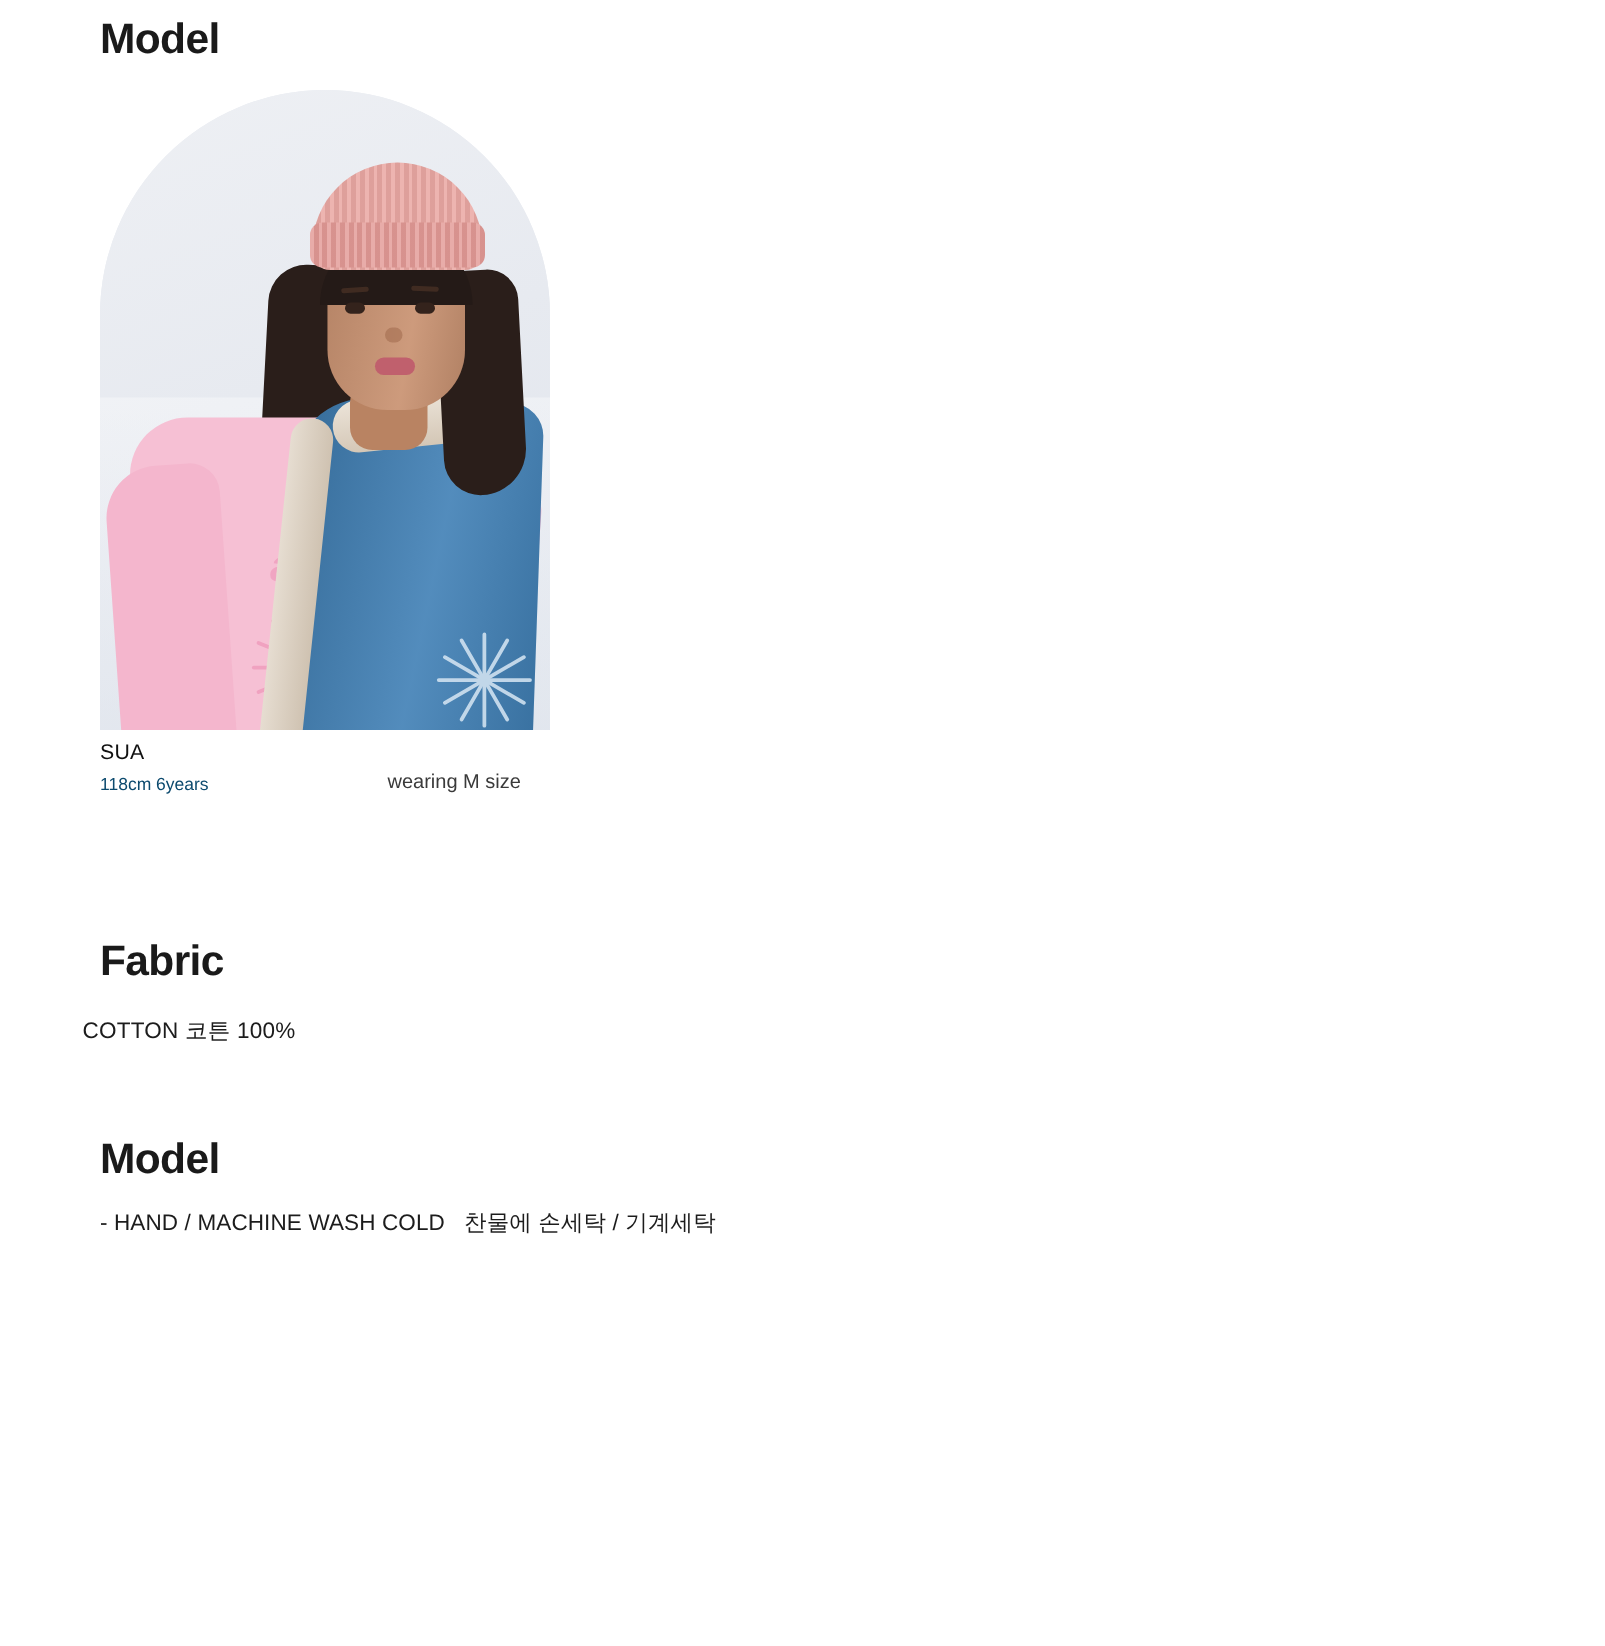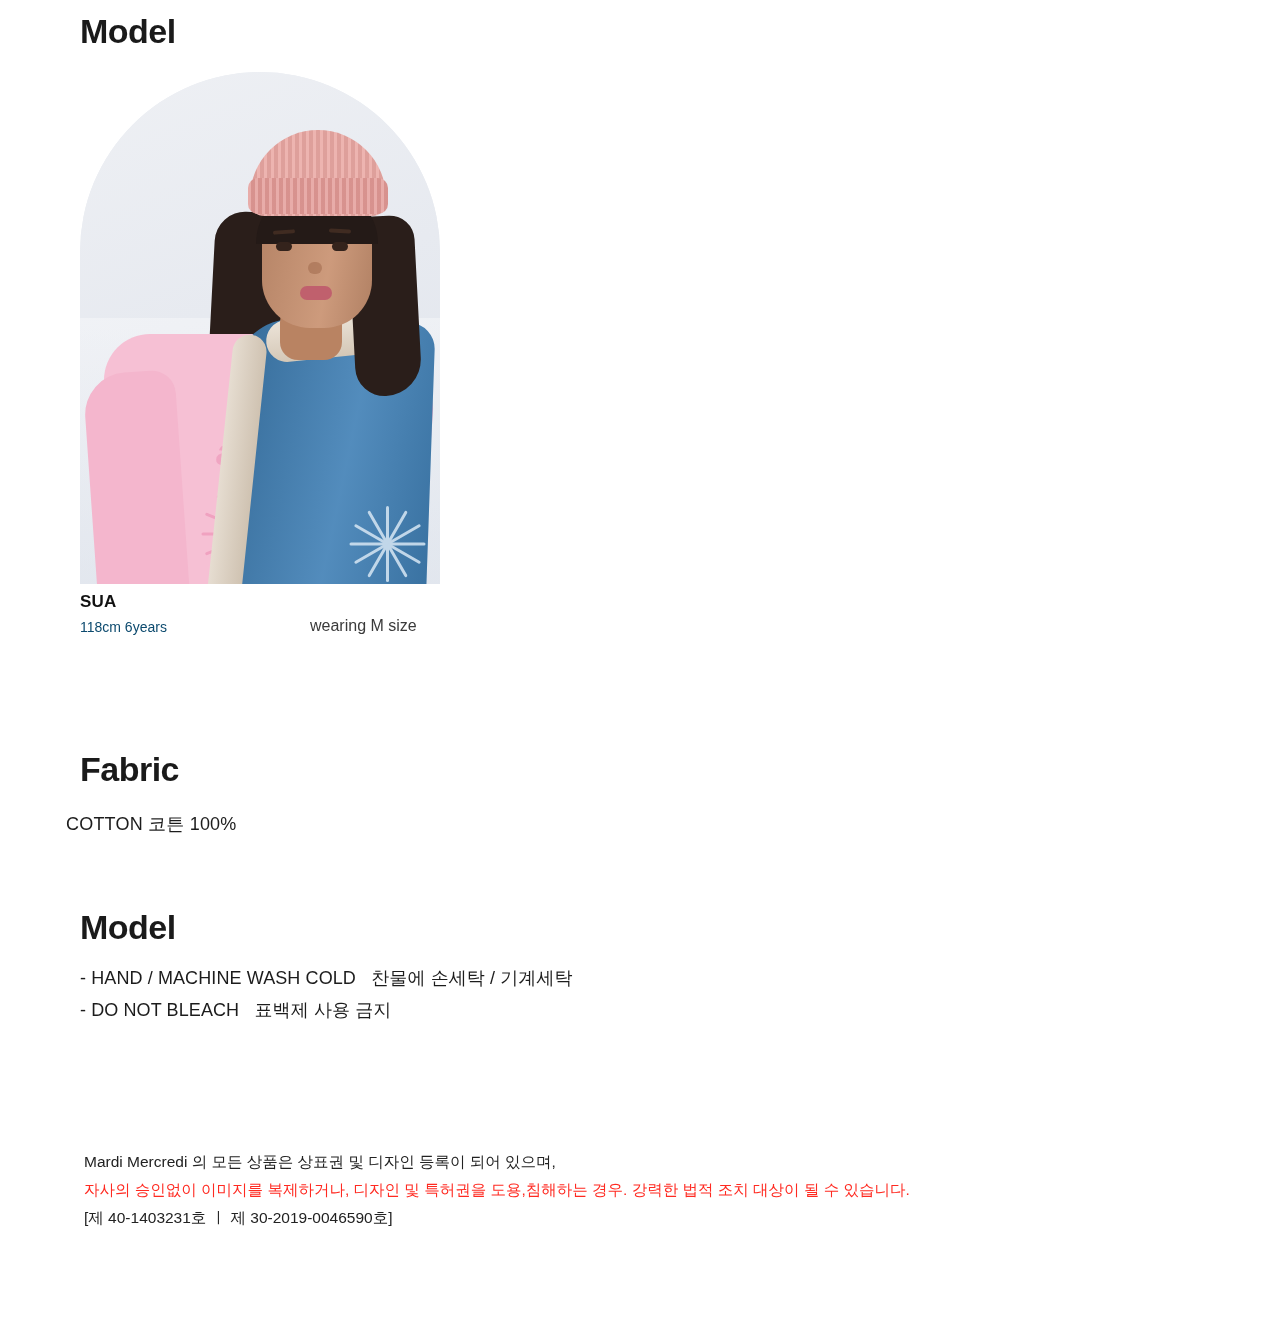--- a/index.html
+++ b/index.html
@@ -287,21 +287,21 @@
     background: repeating-linear-gradient(90deg, rgba(255,255,255,0.14) 0 3px, rgba(0,0,0,0.05) 3px 7px);
     border-radius: 68px 68px 14px 14px;
   }
 
   
   .model-name {
     position: absolute;
     left: 80px;
     top: 592px;
     font-size: 17px;
-    font-weight: 700;
+    font-weight: 400;
     letter-spacing: 0.2px;
   }
   .model-size {
     position: absolute;
     left: 80px;
     top: 619px;
     font-size: 14px;
     color: #0c4a6e;
   }
   .model-wearing {
@@ -431,22 +431,16 @@
   <div class="model-name">SUA</div>
   <div class="model-size">118cm 6years</div>
   <div class="model-wearing">wearing M size</div>
 
   <div class="section-title" id="title-fabric">Fabric</div>
   <div class="fabric-text">COTTON 코튼 100%</div>
 
   <div class="section-title" id="title-care">Model</div>
   <ul class="care-list">
     <li>- HAND / MACHINE WASH COLD   찬물에 손세탁 / 기계세탁</li>
-    <li>- DO NOT BLEACH   표백제 사용 금지</li>
   </ul>
 
-  <div class="legal">
-    <div>Mardi Mercredi 의 모든 상품은 상표권 및 디자인 등록이 되어 있으며,</div>
-    <div class="warn">자사의 승인없이 이미지를 복제하거나, 디자인 및 특허권을 도용,침해하는 경우. 강력한 법적 조치 대상이 될 수 있습니다.</div>
-    <div>[제 40-1403231호 ㅣ 제 30-2019-0046590호]</div>
-  </div>
 
 </div>
 
 </body></html>

